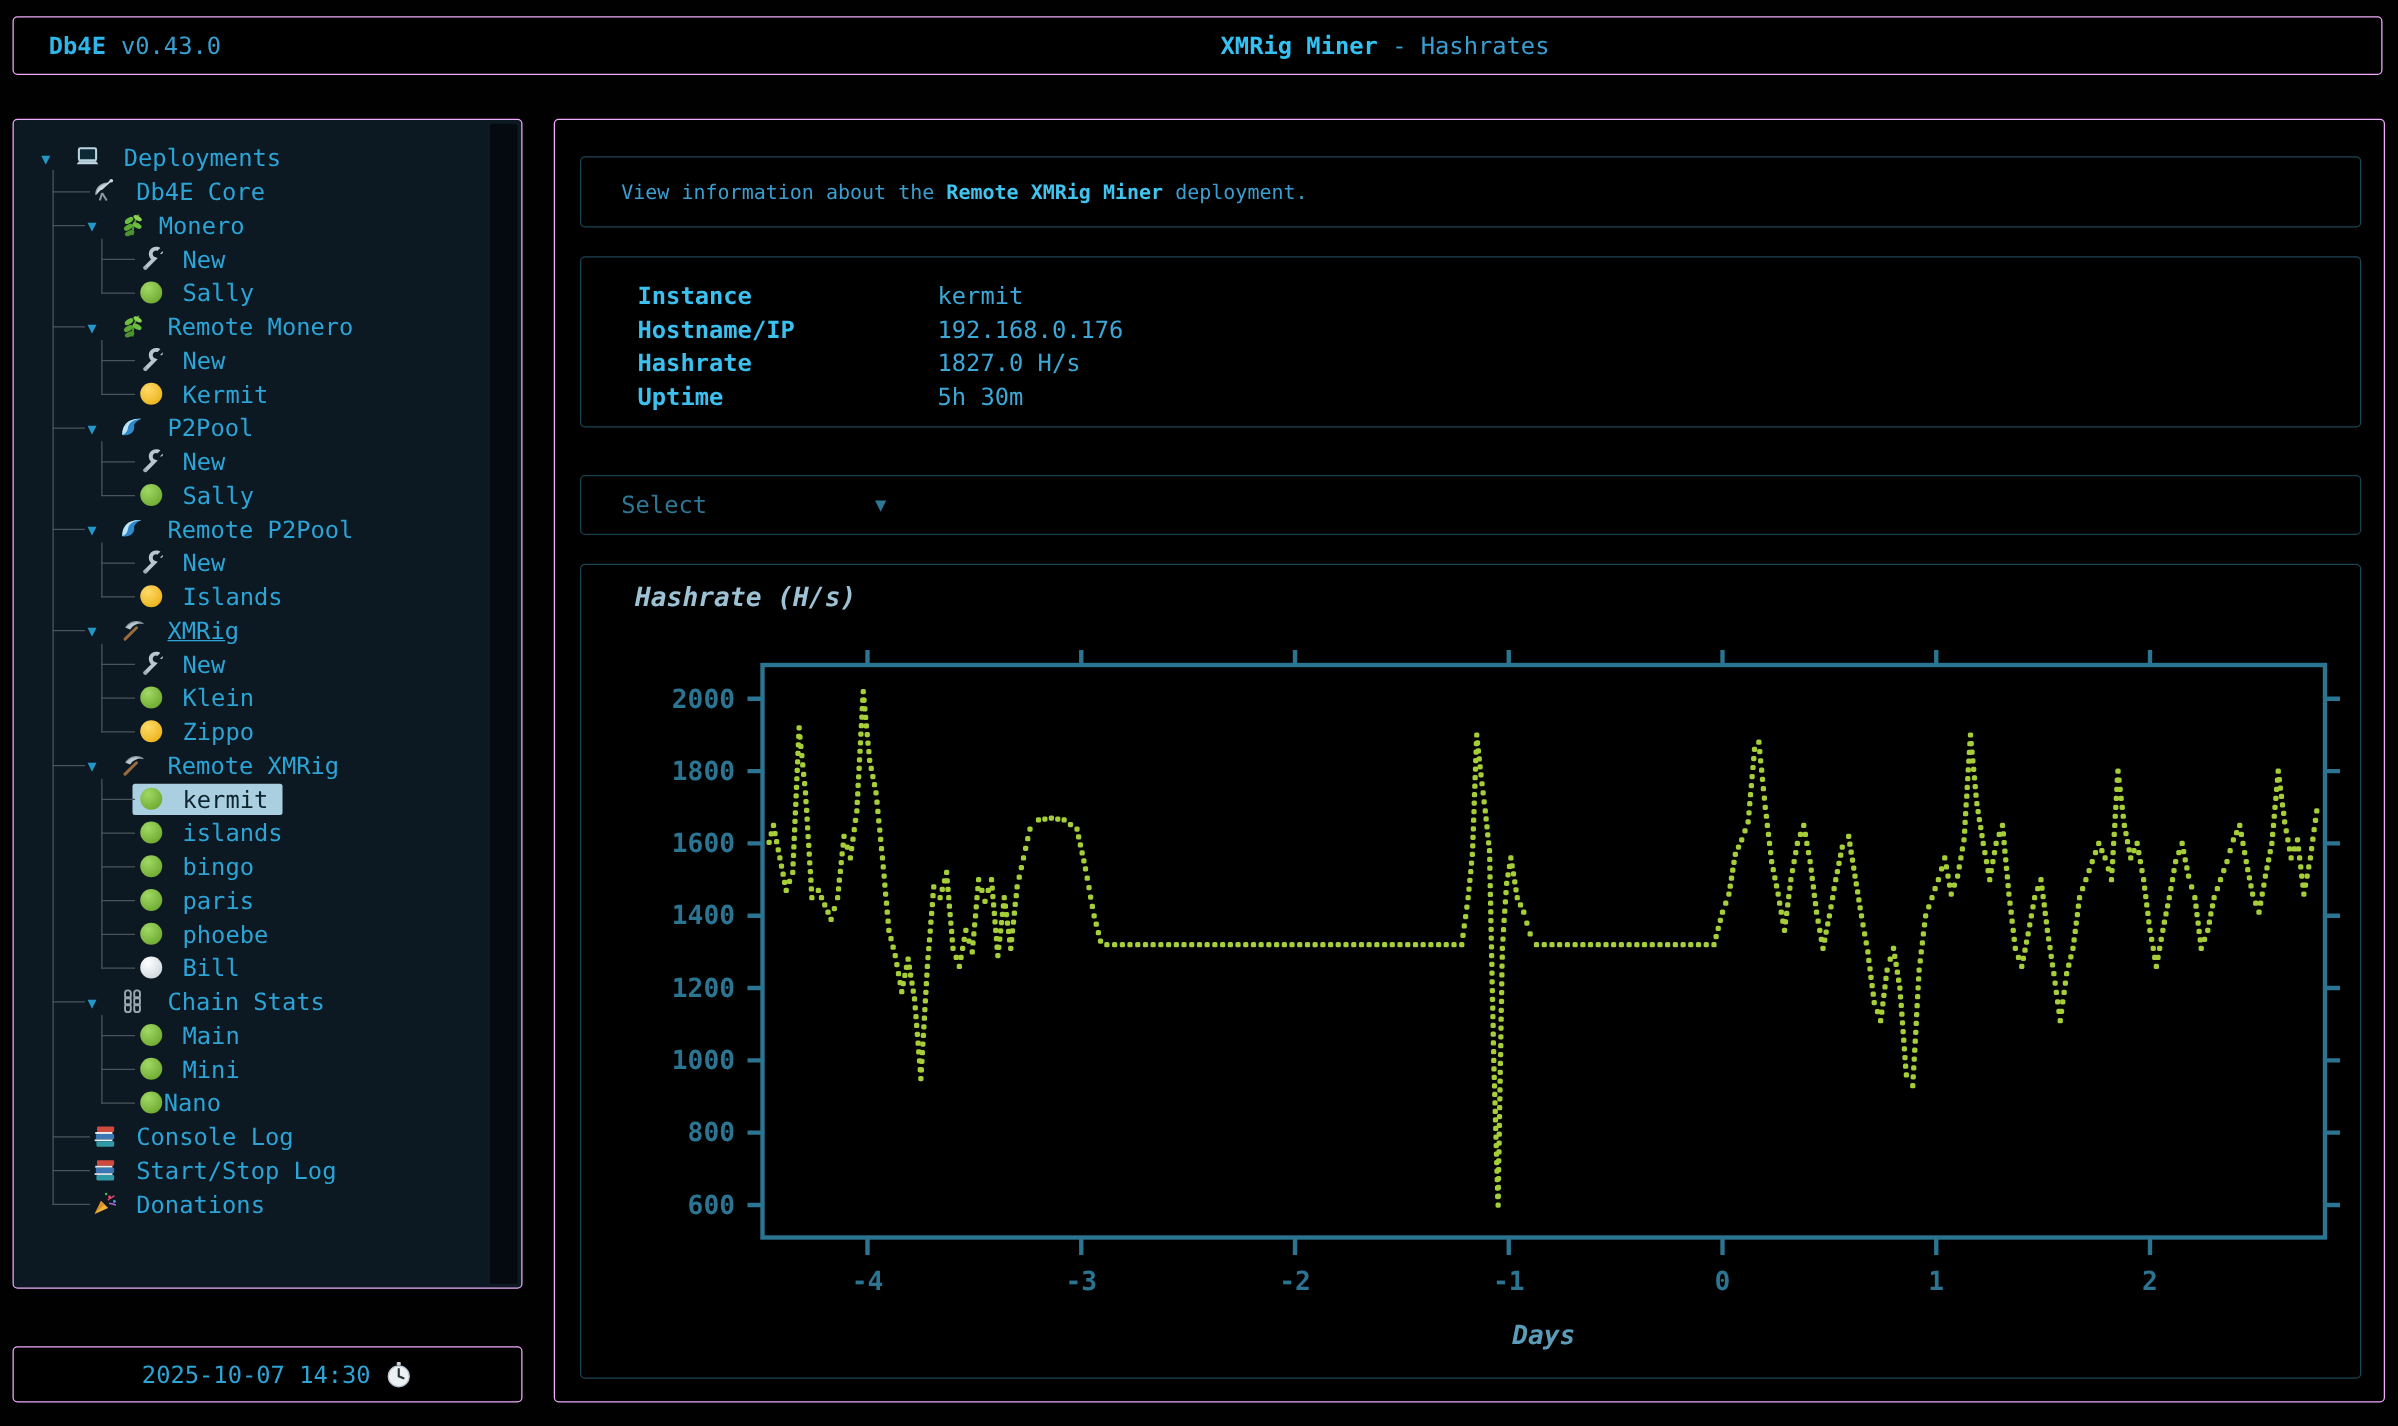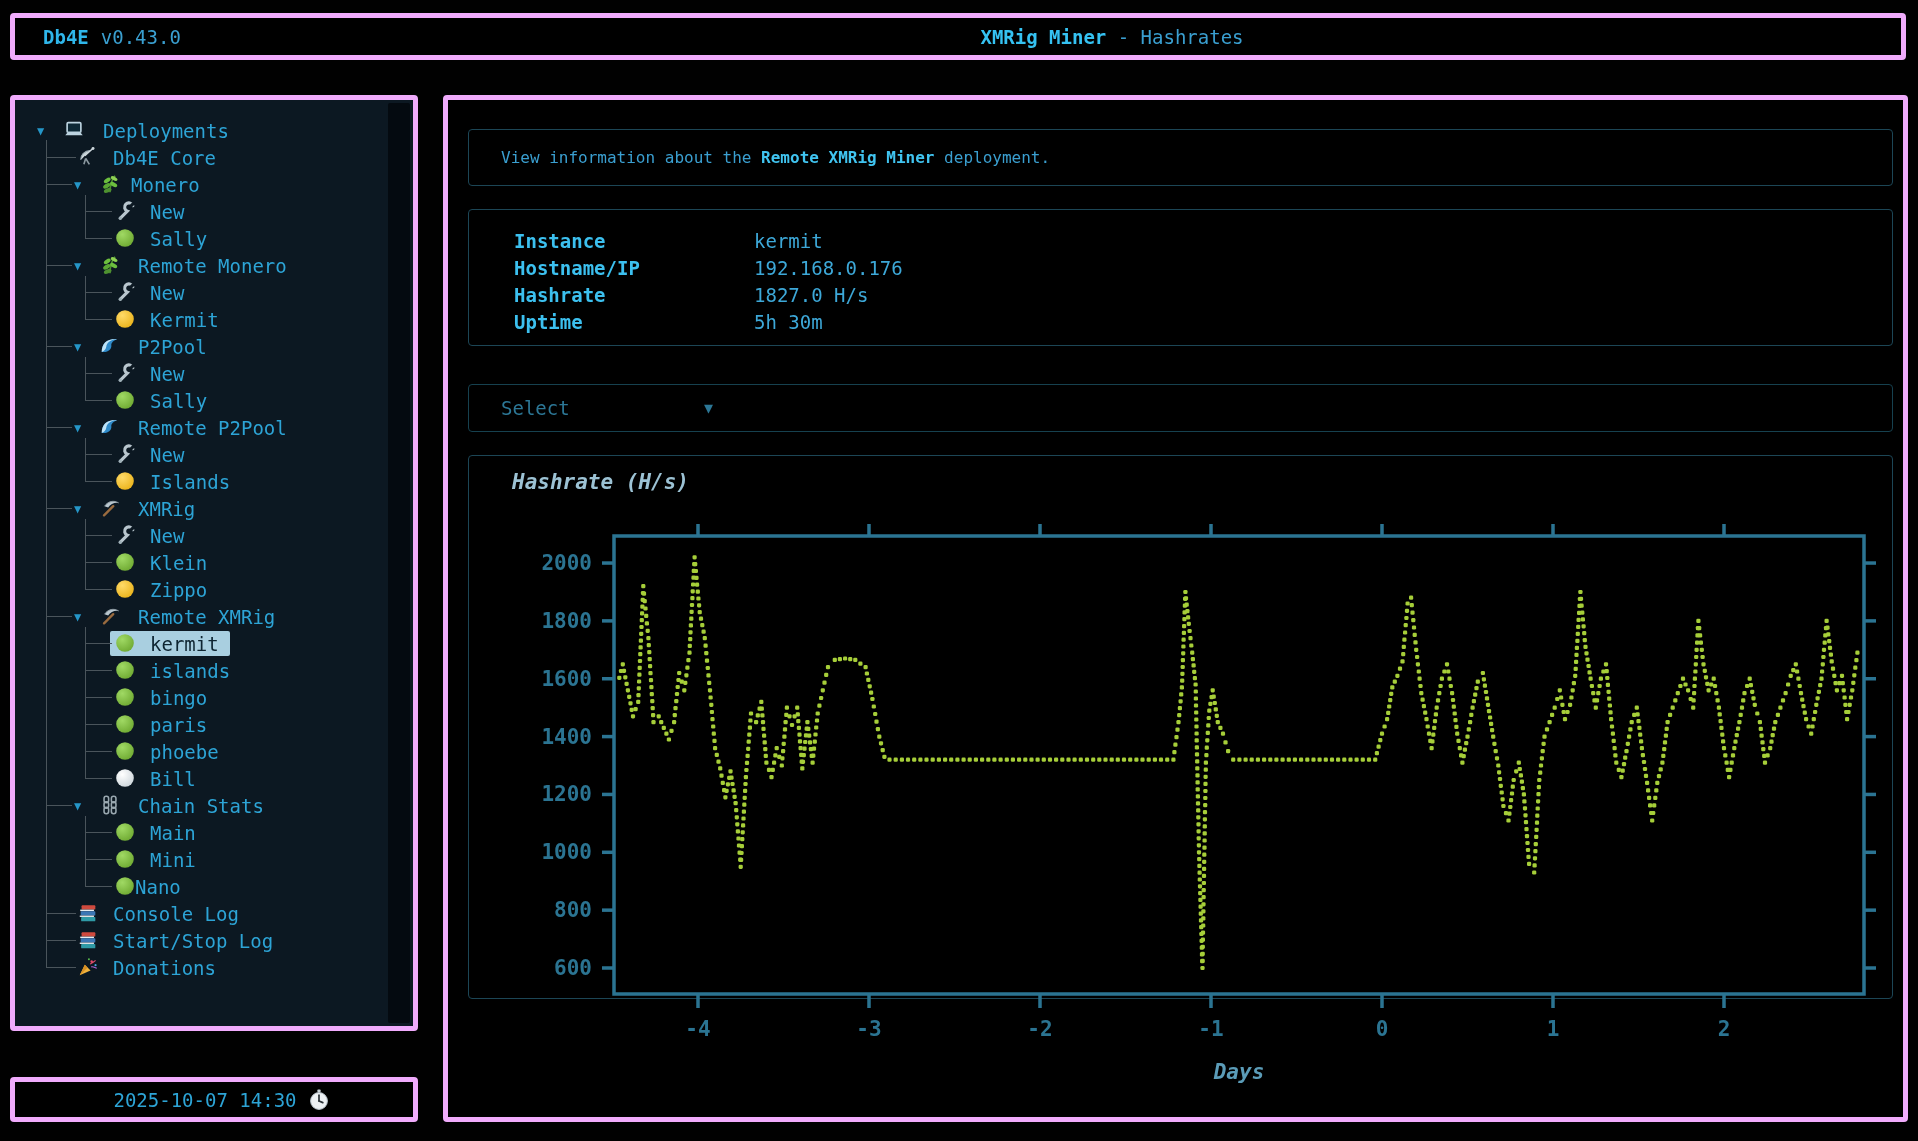--- a/index.html
+++ b/index.html
@@ -1,18 +1,18 @@
 <!DOCTYPE html>
 <html><head>
 <meta charset="utf-8">
 <style>
   html,body{margin:0;padding:0;background:#010101;}
   body{width:1918px;height:1141px;position:relative;overflow:hidden;
        font-family:"DejaVu Sans Mono",monospace;color:#2da4d6;}
-  .panel{position:absolute;background:#000;border:5px solid #f0abfc;border-radius:4px;box-sizing:border-box;}
+  .panel{position:absolute;background:#000;border:1px solid #f0abfc;border-radius:4px;box-sizing:border-box;}
 
   
   .topbar{left:10px;top:13px;width:1896px;height:47px;}
   .topbar .brand{position:absolute;left:28px;top:0;height:100%;display:flex;align-items:center;gap:0;font-size:19px;}
   .topbar .brand b{color:#2fb6ea;font-weight:bold;}
   .topbar .brand .ver{color:#3a9fd0;margin-left:12px;}
   .topbar .title{position:absolute;left:1097px;top:0;height:100%;transform:translateX(-50%);
                  display:flex;align-items:center;font-size:19px;color:#3a9fd0;white-space:pre;}
   .topbar .title b{color:#35c2f2;font-weight:bold;}
 
@@ -45,21 +45,21 @@
            box-sizing:border-box;padding-top:17px;}
   .drow{height:27px;display:flex;align-items:center;font-size:19px;}
   .drow .dl{margin-left:45px;width:240px;color:#3cc0ef;font-weight:bold;}
   .drow .dv{color:#3da8d8;}
 
   .selectbox{position:absolute;left:20px;top:284px;width:1425px;height:48px;border:1px solid #16414f;border-radius:4px;
              box-sizing:border-box;display:flex;align-items:center;}
   .selectbox .ph{margin-left:32px;font-size:19px;color:#2c7796;}
   .selectbox .arr{position:absolute;left:235px;font-size:15px;color:#2c7796;}
 
-  .chartbox{position:absolute;left:20px;top:355px;width:1425px;height:544px;border:1px solid #1c4656;border-radius:4px;
+  .chartbox{position:absolute;left:20px;top:355px;width:1425px;height:652px;border:1px solid #1c4656;border-radius:4px;
             box-sizing:border-box;}
   .chartbox .ctitle{position:absolute;left:43px;top:14px;font-size:21px;font-weight:bold;font-style:italic;color:#9cc2d4;}
   .chartbox .xlab{position:absolute;left:770px;top:604px;transform:translateX(-50%);
                   font-size:21px;font-weight:bold;font-style:italic;color:#5b9cb8;}
   .chartbox svg.plot{position:absolute;left:0;top:0;}
   .hidden-defs{position:absolute;width:0;height:0;overflow:hidden;}
 </style>
 </head>
 <body>
 
@@ -268,21 +268,21 @@
           <use href="#i-circle-yellow"></use>
         </svg>
         <span class="tlabel" style="left: 135px;">Islands</span>
       </div>
       <div class="trow" style="top: 395px;">
         <span class="stub" style="left: 31px; width: 26px;"></span>
         <span class="arrow" style="left: 59px;">▼</span>
         <svg class="ticon" style="left: 84px;">
           <use href="#i-pickaxe"></use>
         </svg>
-        <span class="tlabel" style="left: 123px;">XMRig</span>
+        <span class="tlabel" style="left: 123px; text-decoration: underline;">XMRig</span>
       </div>
       <div class="trow" style="top: 422px;">
         <span class="stub" style="left: 70px; width: 27px;"></span>
         <svg class="ticon" style="left: 99px;">
           <use href="#i-wrench"></use>
         </svg>
         <span class="tlabel" style="left: 135px;">New</span>
       </div>
       <div class="trow" style="top: 449px;">
         <span class="stub" style="left: 70px; width: 27px;"></span>

